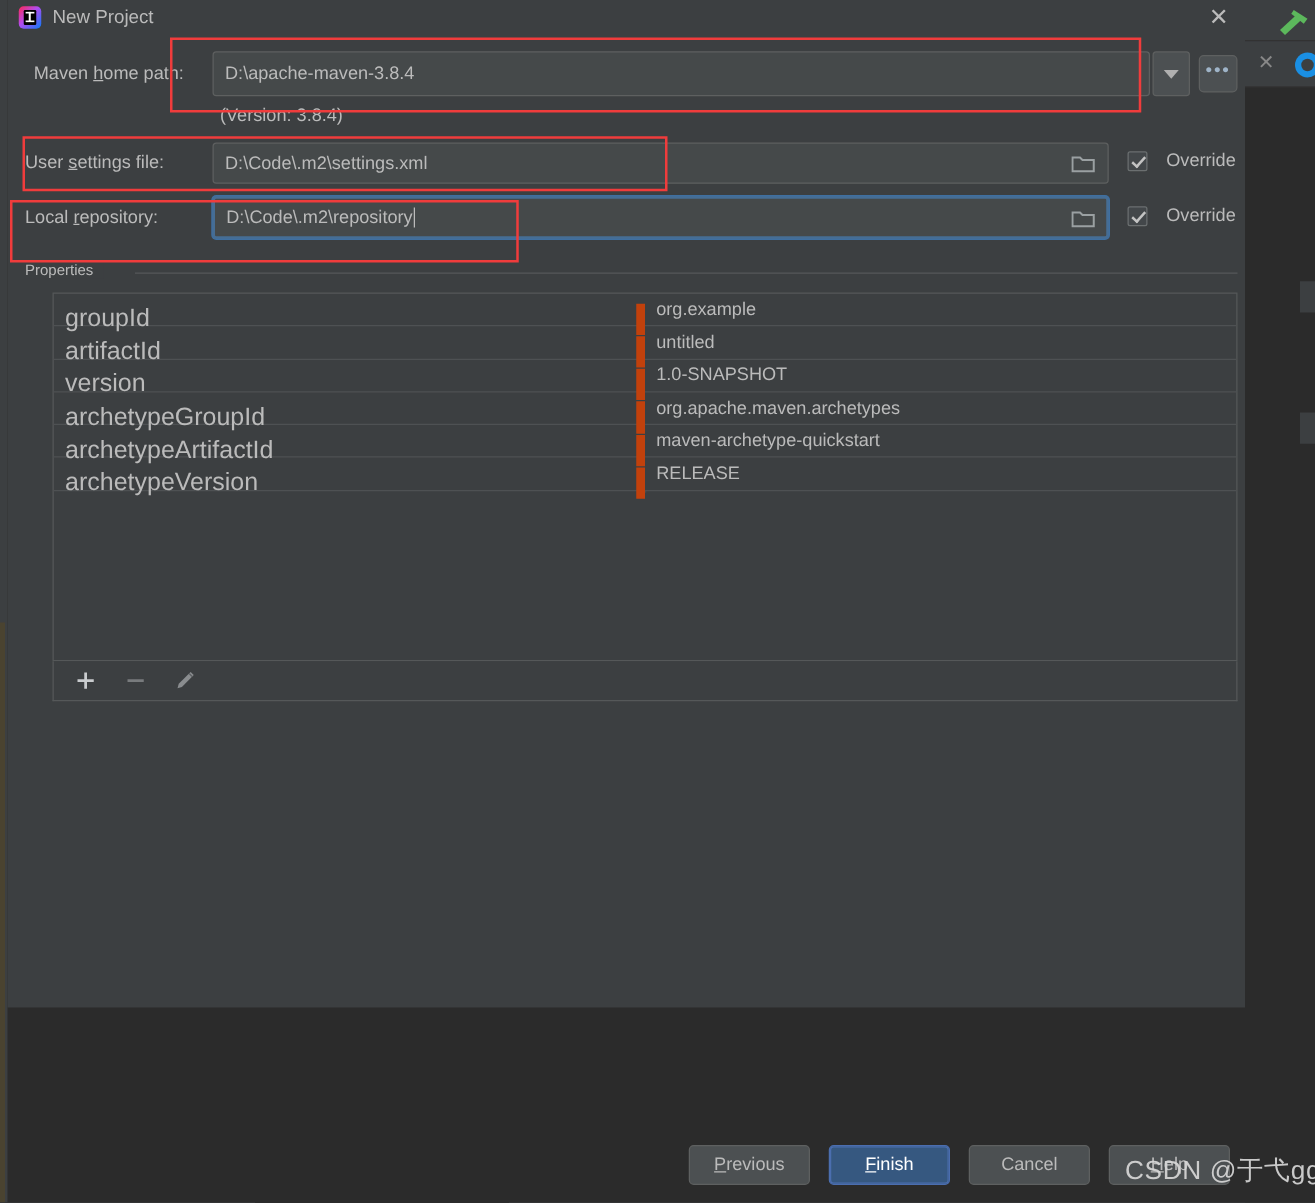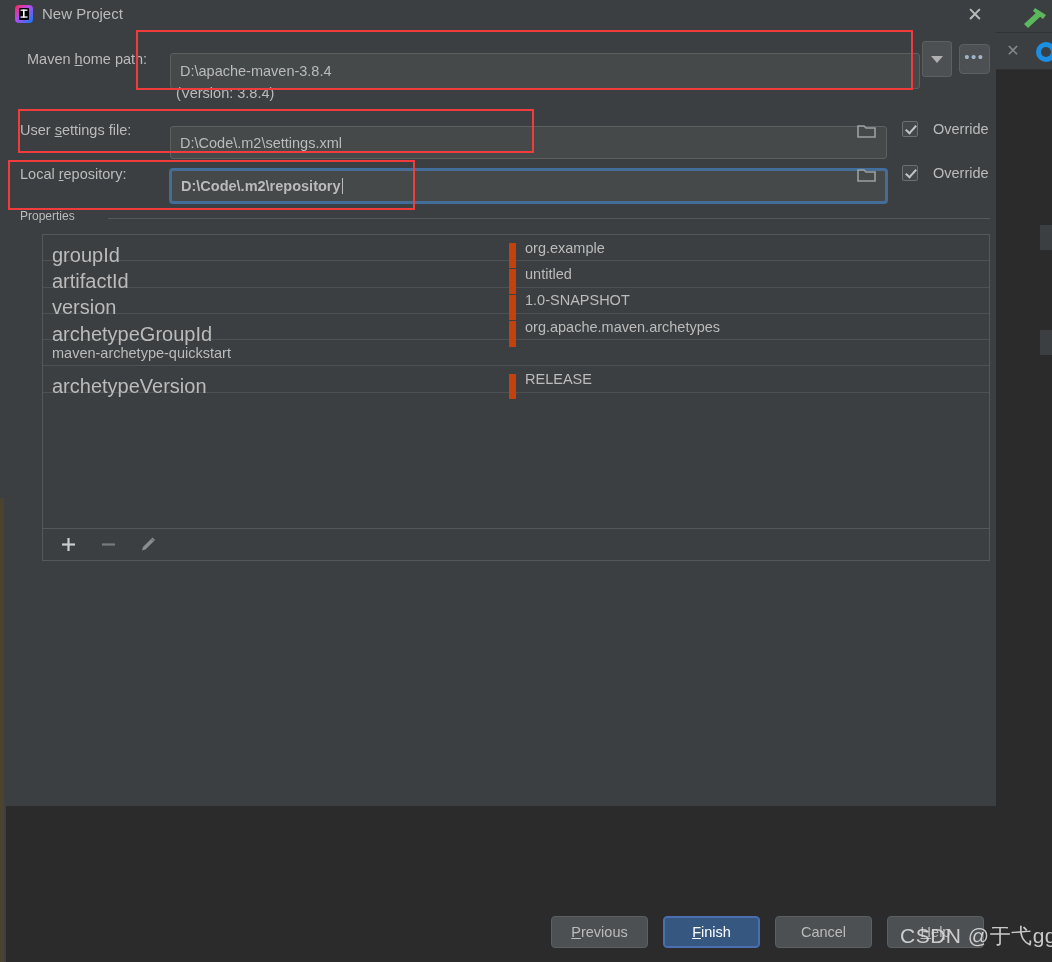--- a/index.html
+++ b/index.html
@@ -152,27 +152,25 @@
     background: #45494a;
     border: 1px solid #5e6060;
     border-radius: 3px;
     color: #bbbbbb;
     font-size: 14.5px;
     padding: 0 9px;
     display: flex;
     align-items: center;
     overflow: hidden;
     white-space: nowrap;
-    margin-top: 12px;
   }
   .text-field.focused {
     border: 2px solid #466d94;
     background: #45494a;
     box-shadow: 0 0 0 1px #3f6fa0;
-    font-weight: bold;
   }
   .caret {
     display: inline-block;
     width: 1px;
     height: 16px;
     background: #bbbbbb;
     margin-left: 1px;
   }
 
   .combo-arrow-btn {
@@ -480,20 +478,21 @@
           </div>
           <div class="table-row">
             <div class="cell-key">version</div>
             <div class="cell-val">1.0-SNAPSHOT</div>
           </div>
           <div class="table-row">
             <div class="cell-key">archetypeGroupId</div>
             <div class="cell-val">org.apache.maven.archetypes</div>
           </div>
           <div class="table-row">
+            <div class="cell-key">archetypeArtifactId</div>
             <div class="cell-val">maven-archetype-quickstart</div>
           </div>
           <div class="table-row">
             <div class="cell-key">archetypeVersion</div>
             <div class="cell-val">RELEASE</div>
           </div>
         </div>
       <div class="table-empty">
         <div class="table-empty-divider"></div>
       </div>

